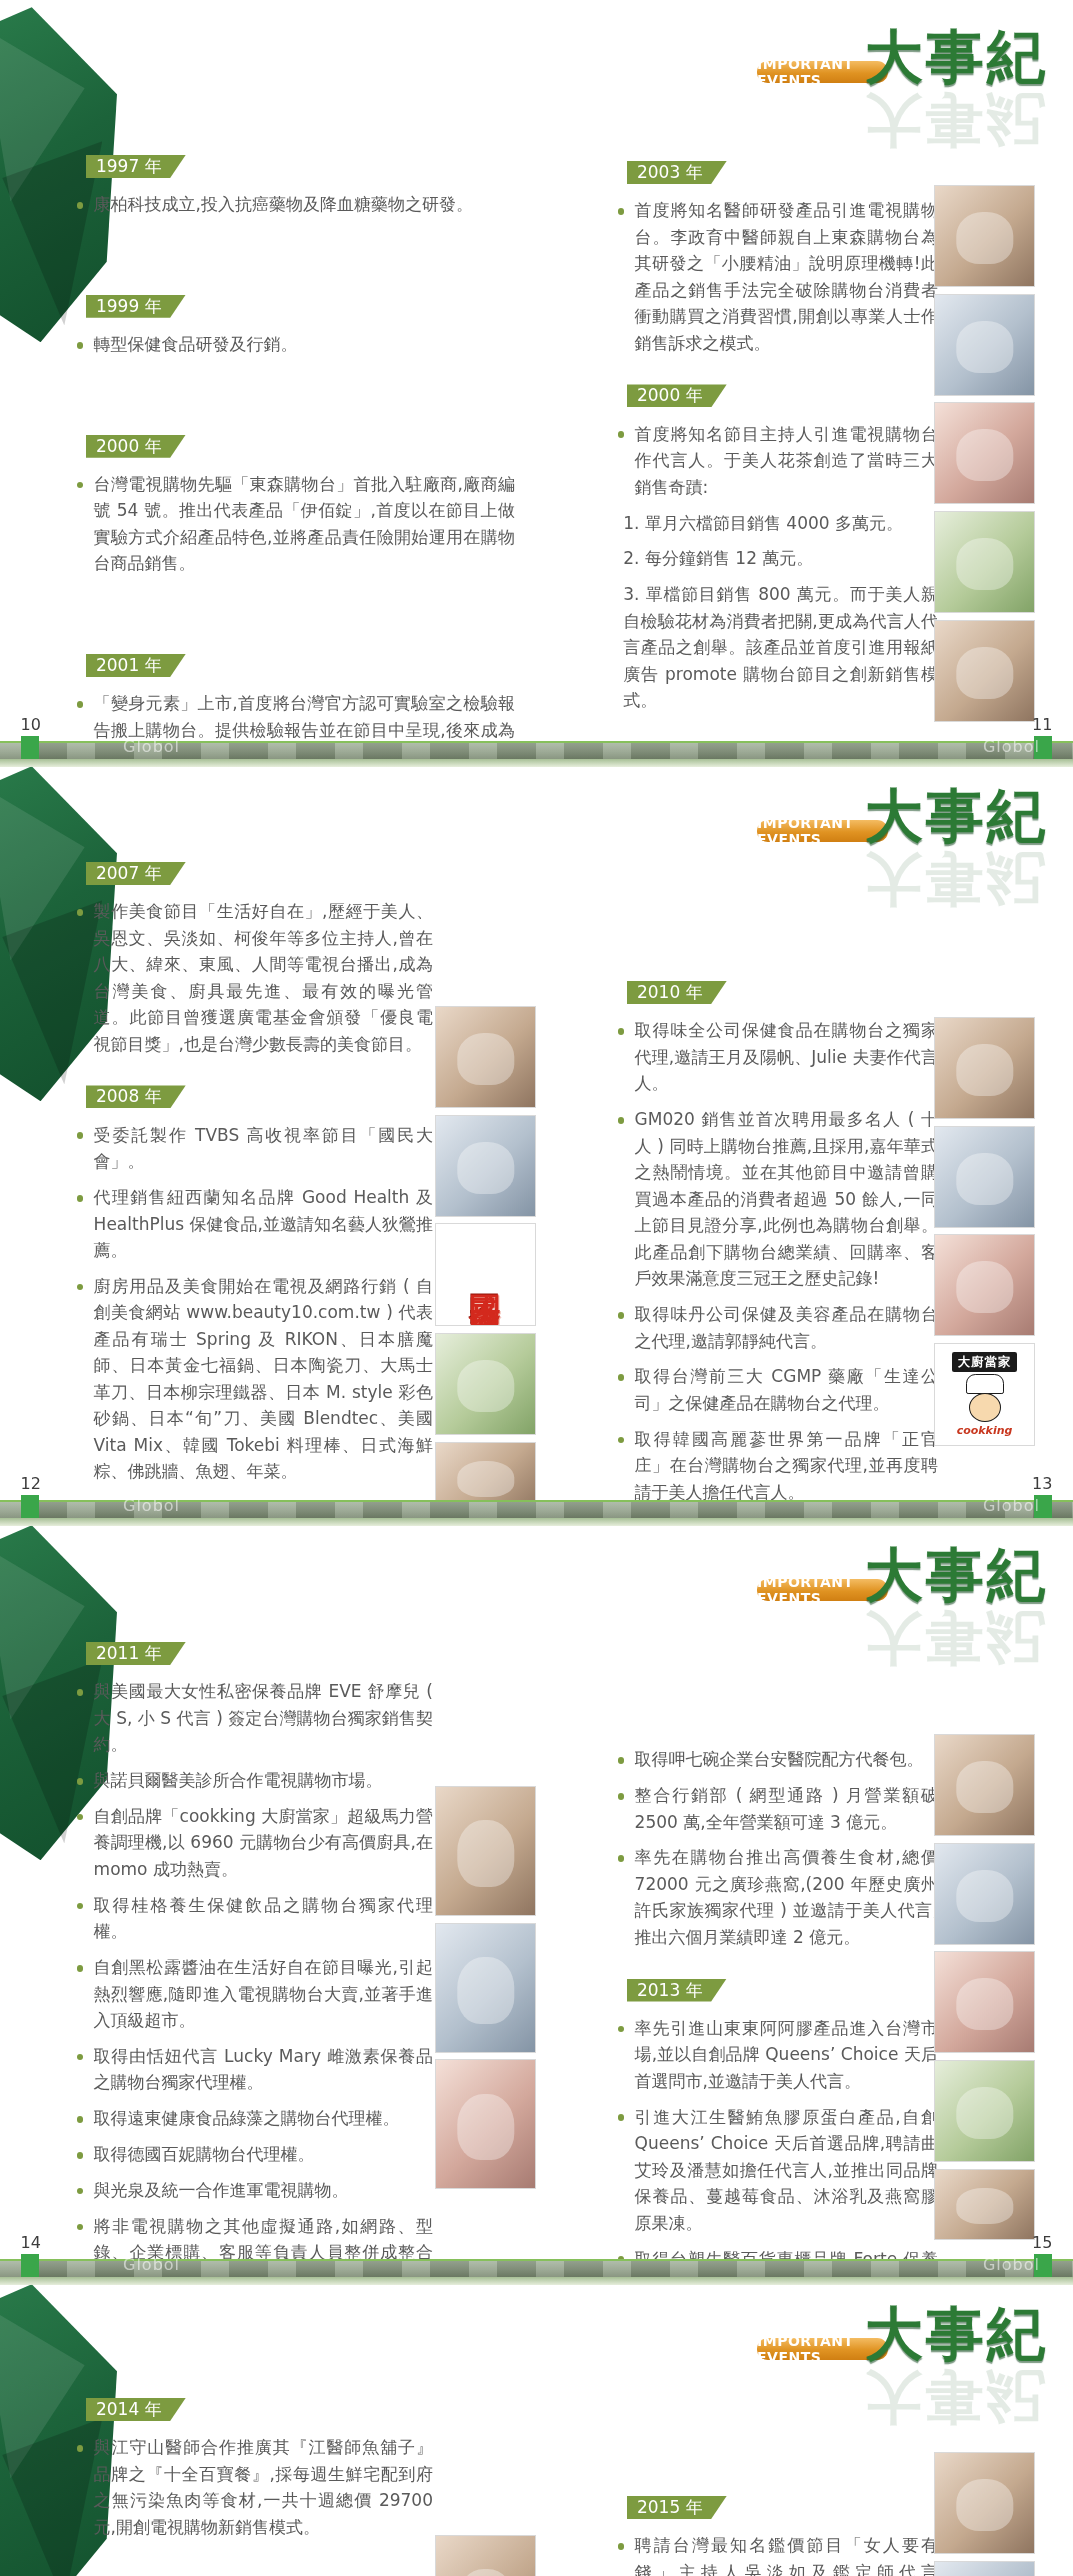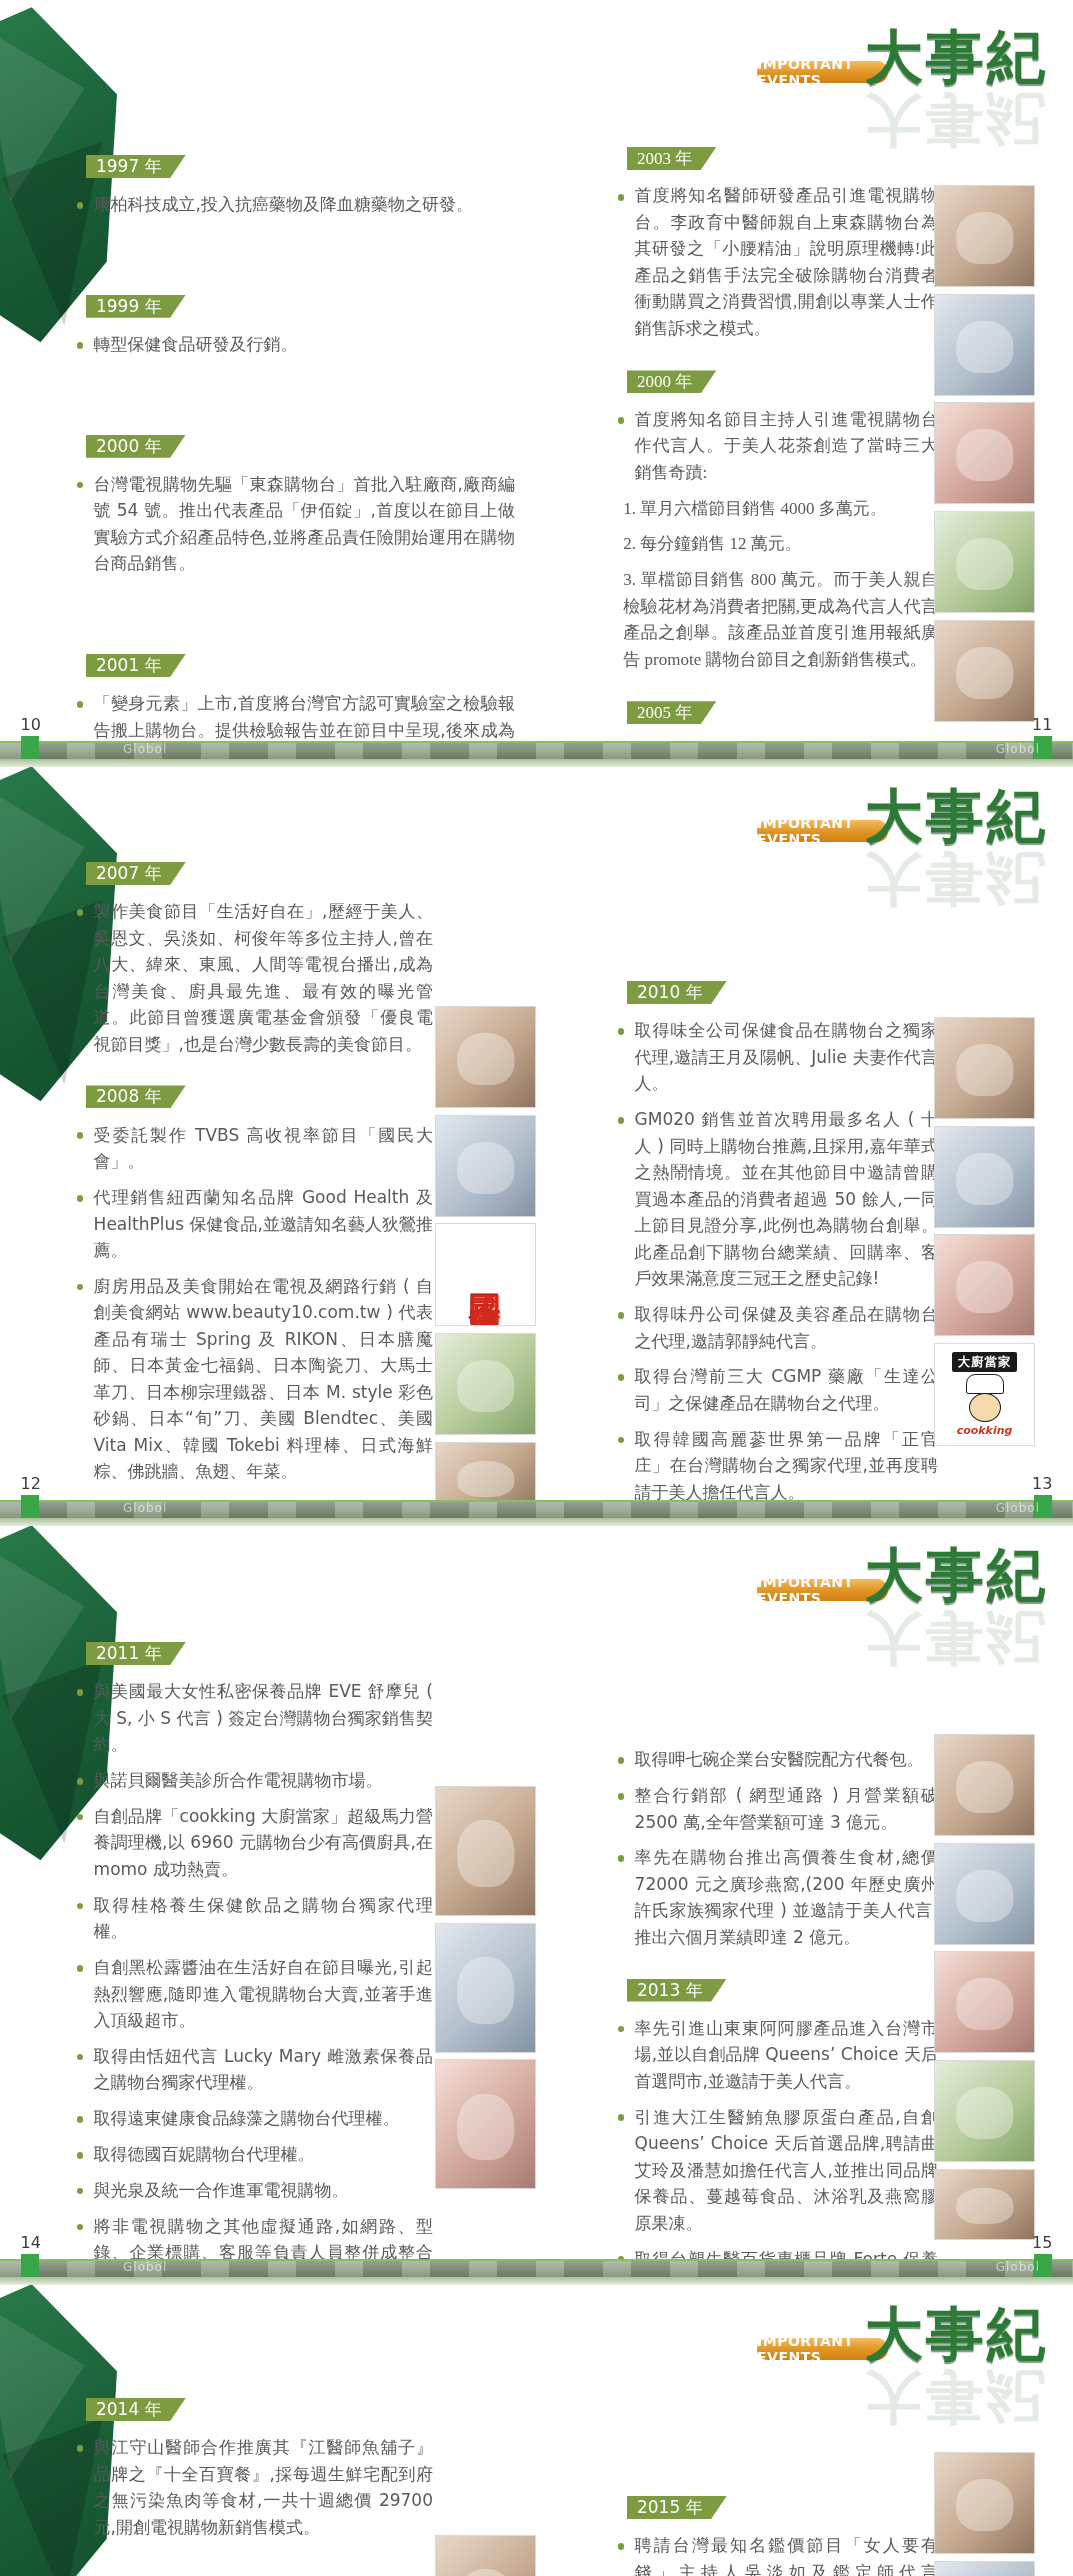--- a/index.html
+++ b/index.html
@@ -67,21 +67,21 @@
   .cook .hat{width:36px;height:17.5px;background:#fff;border:1.5px solid #1b1b1b;border-radius:9.3px 9.3px 2.1px 2.1px;}
   .cook .face{width:30px;height:27px;background:#f7d9ae;border:1.5px solid #1b1b1b;border-radius:50%;margin-top:-3.1px;}
   .cook .script{font-size:11px;font-style:italic;font-weight:bold;color:#c8371f;}
 
   
   .band{position:absolute;left:0;right:0;bottom:0;height:16.5px;z-index:5;
     border-top:2.1px solid #86c05b;
     background:linear-gradient(180deg,#a3b29d 0%,#8d9c85 55%,#76856d 100%);}
   .band::after{content:"";position:absolute;inset:0;
     background:repeating-linear-gradient(90deg,rgba(255,255,255,.14) 0 28px,rgba(0,0,0,.10) 28px 67px);}
-  .wm{position:absolute;bottom:2.6px;font-size:12px;color:rgba(255,255,255,.55);letter-spacing:1px;z-index:6;margin-top:45px;}
+  .wm{position:absolute;bottom:2.6px;font-size:16px;color:rgba(255,255,255,.55);letter-spacing:1px;z-index:6;margin-top:45px;}
   .wm.left{left:123px;} .wm.right{right:33px;}
   .pgnum{position:absolute;bottom:25px;font-size:16px;color:#3c3c3c;z-index:6;}
   .pgnum.left{left:20.6px;} .pgnum.right{right:20.6px;}
   .pgtab{position:absolute;bottom:0;width:18.5px;height:23px;background:#3aa64a;z-index:6;}
   .pgtab.left{left:20.6px;} .pgtab.right{right:20.6px;}
 </style>
 </head>
 <body>
 
 <main class="booklet">
@@ -122,21 +122,21 @@
             <div class="item b">「變身元素」上市,首度將台灣官方認可實驗室之檢驗報告搬上購物台。提供檢驗報告並在節目中呈現,後來成為購物台販售保健食品保護消費者權益的基本配備,該產品更使用美國 FDA,日本厚生省認證及該國專利,成為未來美容保健產品基本銷售模式。</div>
           </div>
         </div>
         <div class="pgnum left">10</div>
         <div class="pgtab left"></div>
       </div>
       <div class="page page-right">
         <div class="banner">IMPORTANT EVENTS</div>
         <div class="title-reflect">大事紀</div>
         <div class="title">大事紀</div>
-        <div class="content" style="top: 147px; font-family: Liberation Serif, serif;">
+        <div class="content" style="top: 161px;">
           <div class="section">
             <div class="ytab">
               <div class="bar"></div>
               <div class="flag">2003 年</div>
             </div>
             <div class="item b">首度將知名醫師研發產品引進電視購物台。李政育中醫師親自上東森購物台為其研發之「小腰精油」說明原理機轉!此產品之銷售手法完全破除購物台消費者衝動購買之消費習慣,開創以專業人士作銷售訴求之模式。</div>
           </div>
           <div class="section">
             <div class="ytab">
               <div class="bar"></div>

